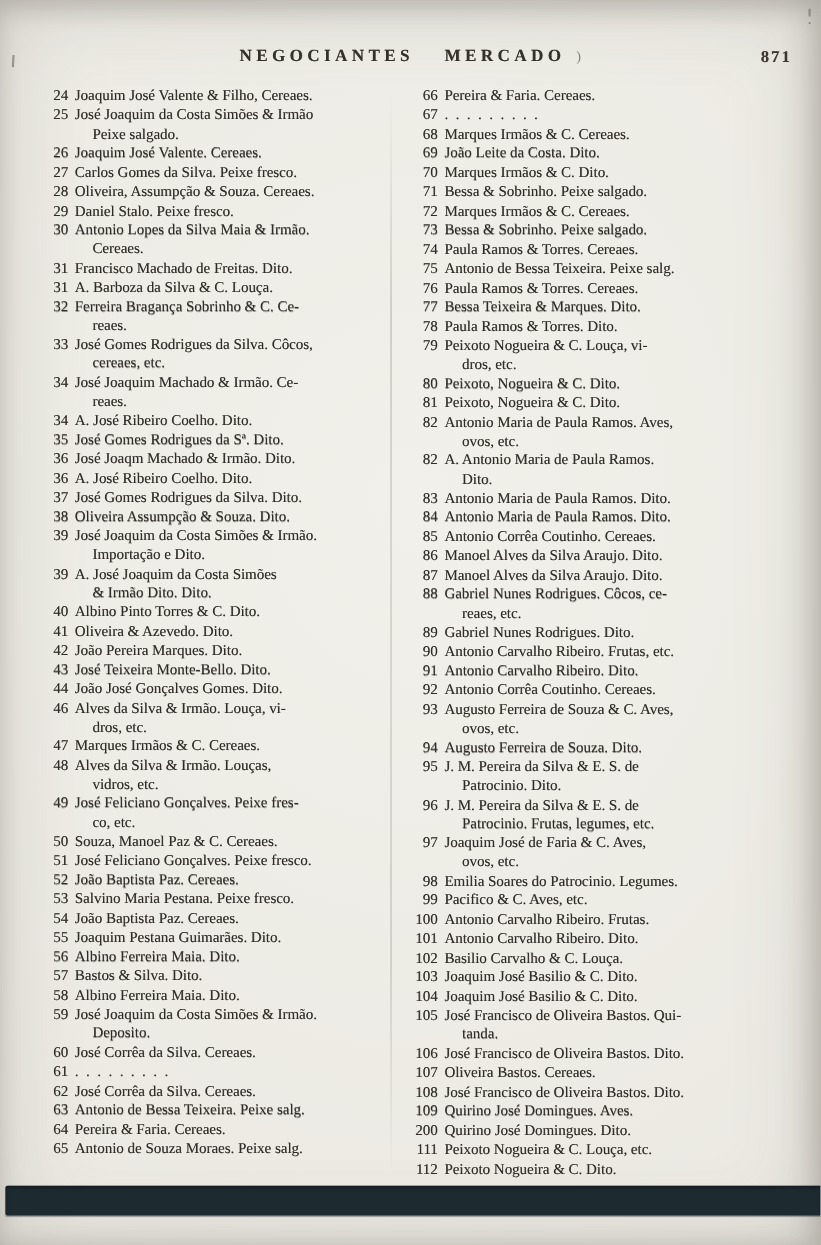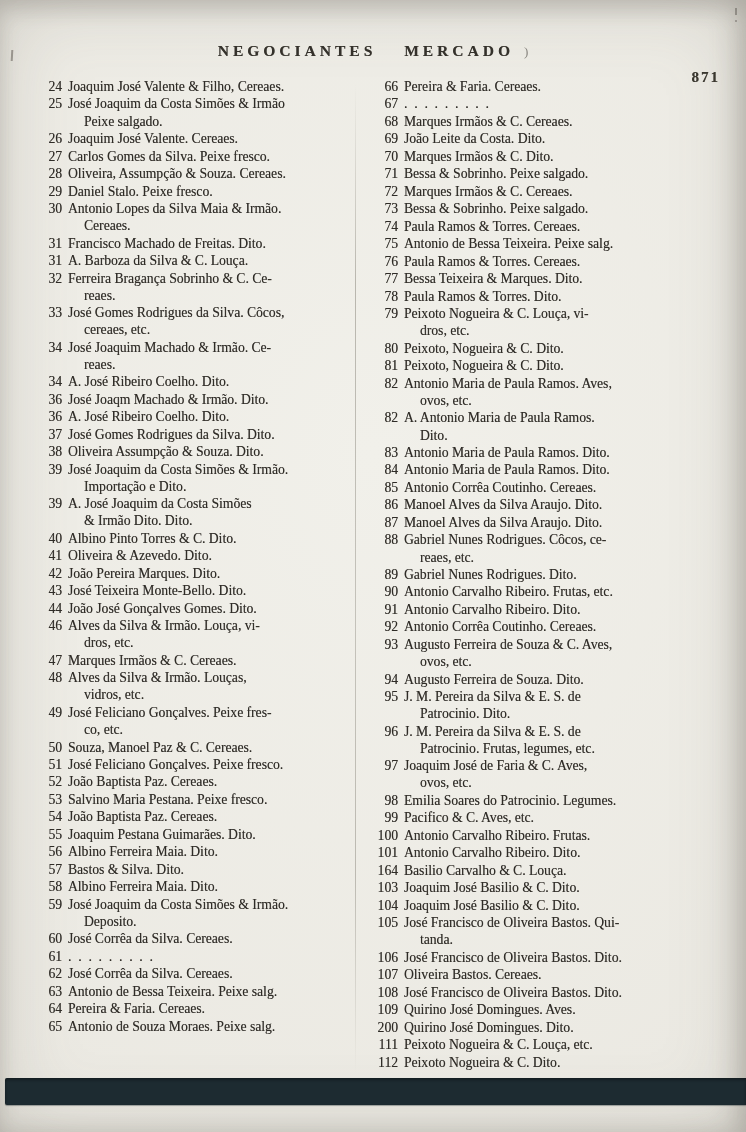--- a/index.html
+++ b/index.html
@@ -23,21 +23,21 @@
   .title {
     font-weight:bold; font-size:15.5px;
     letter-spacing:4px; word-spacing:20px;
     color:#34312b;
     text-shadow:0.3px 0.3px 0 rgba(52,49,43,.5);
   }
   .title-artifact { font-size:13px; color:rgba(52,49,43,.55); }
   .page-number {
     position:absolute; top:44px; right:26px;
     font-weight:bold; font-size:15px; letter-spacing:2px;
-    color:#3a372f; text-shadow:0.3px 0.3px 0 rgba(52,49,43,.45);margin-top:25px;
+    color:#3a372f; text-shadow:0.3px 0.3px 0 rgba(52,49,43,.45);
   }
   
   .columns {
     position:absolute; top:78px; left:28px; right:12px; bottom:58px;
     display:flex; overflow:hidden;
   }
   .column { overflow:hidden; }
   .column.left  { width:322px; }
   .col-divider {
     width:1px; margin:6px 6px 0 5px;
@@ -119,20 +119,21 @@
 reaes.</span></div>
 
   <div class="entry"><span class="num">33</span><span class="txt">José Gomes Rodrigues da Silva. Côcos,
 cereaes, etc.</span></div>
 
   <div class="entry"><span class="num">34</span><span class="txt">José Joaquim Machado &amp; Irmão. Ce-
 reaes.</span></div>
 
   <div class="entry"><span class="num">34</span><span class="txt">A. José Ribeiro Coelho. Dito.</span></div>
 
+  <div class="entry"><span class="num">35</span><span class="txt">José Gomes Rodrigues da Sª. Dito.</span></div>
 
   <div class="entry"><span class="num">36</span><span class="txt">José Joaqm Machado &amp; Irmão. Dito.</span></div>
 
   <div class="entry"><span class="num">36</span><span class="txt">A. José Ribeiro Coelho. Dito.</span></div>
 
   <div class="entry"><span class="num">37</span><span class="txt">José Gomes Rodrigues da Silva. Dito.</span></div>
 
   <div class="entry"><span class="num">38</span><span class="txt">Oliveira Assumpção &amp; Souza. Dito.</span></div>
 
   <div class="entry"><span class="num">39</span><span class="txt">José Joaquim da Costa Simões &amp; Irmão.
@@ -273,21 +274,21 @@
 ovos, etc.</span></div>
 
   <div class="entry"><span class="num">98</span><span class="txt">Emilia Soares do Patrocinio. Legumes.</span></div>
 
   <div class="entry"><span class="num">99</span><span class="txt">Pacifico &amp; C. Aves, etc.</span></div>
 
   <div class="entry"><span class="num">100</span><span class="txt">Antonio Carvalho Ribeiro. Frutas.</span></div>
 
   <div class="entry"><span class="num">101</span><span class="txt">Antonio Carvalho Ribeiro. Dito.</span></div>
 
-  <div class="entry"><span class="num">164</span><span class="txt">Basilio Carvalho &amp; C. Louça.</span></div>
+  <div class="entry"><span class="num">102</span><span class="txt">Basilio Carvalho &amp; C. Louça.</span></div>
 
   <div class="entry"><span class="num">103</span><span class="txt">Joaquim José Basilio &amp; C. Dito.</span></div>
 
   <div class="entry"><span class="num">104</span><span class="txt">Joaquim José Basilio &amp; C. Dito.</span></div>
 
   <div class="entry"><span class="num">105</span><span class="txt">José Francisco de Oliveira Bastos. Qui-
 tanda.</span></div>
 
   <div class="entry"><span class="num">106</span><span class="txt">José Francisco de Oliveira Bastos. Dito.</span></div>
 

